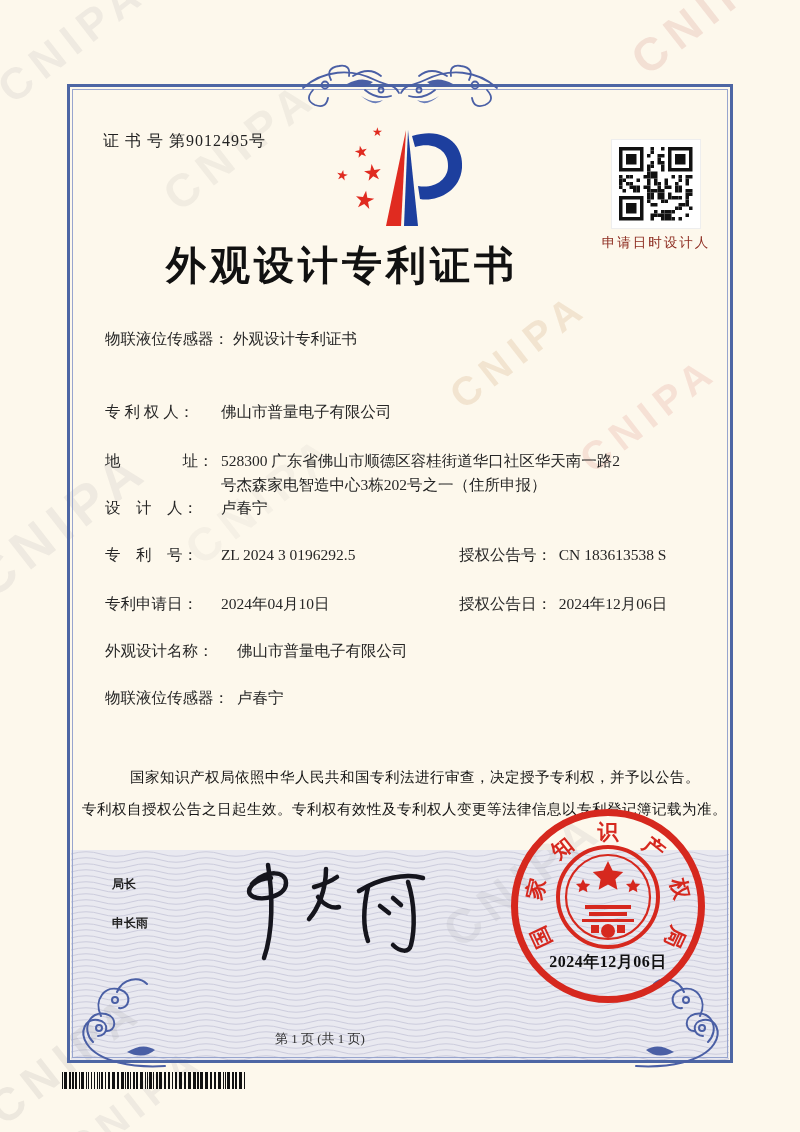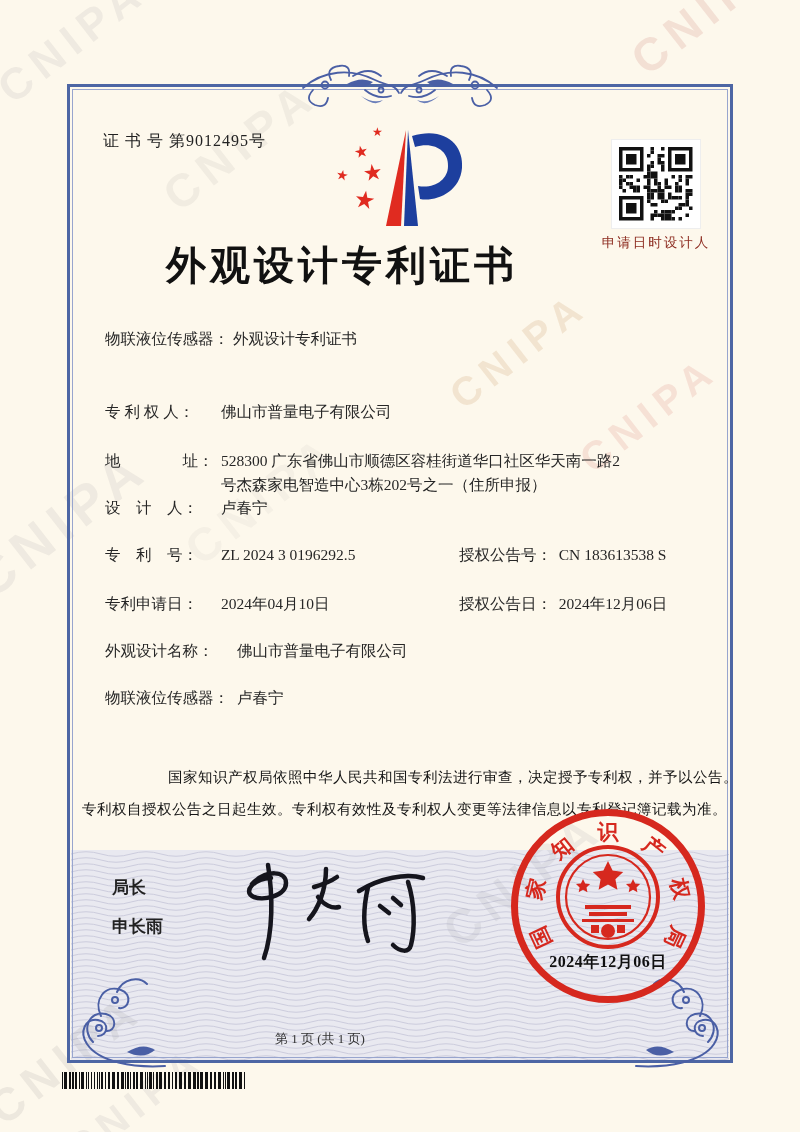--- a/index.html
+++ b/index.html
@@ -29,21 +29,21 @@
   
   .row{position:absolute;left:105px;font-size:15.5px;color:#262626;white-space:nowrap;}
   .lbl{display:inline-block;min-width:112px;}
   .val{}
   .twocol .cellL{display:inline-block;width:350px;}
   .addr-val{display:inline-block;vertical-align:top;line-height:24px;white-space:nowrap;}
   
   .stmt{position:absolute;font-size:14.5px;color:#141414;letter-spacing:0.5px;white-space:nowrap;}
   
   .sig-label{position:absolute;left:112px;font-family:Liberation Serif, serif;
-             font-weight:bold;font-size:17px;color:#222;}
+             font-weight:bold;font-size:12px;color:#222;}
   
   #seal{left:511px;top:809px;width:194px;height:194px;}
   #seal-ring{position:absolute;inset:0;border:7px solid #d6281e;border-radius:50%;box-sizing:border-box;}
   .seal-char{position:absolute;left:50%;top:50%;font-size:21px;font-weight:bold;color:#d6281e;
              font-family:"Liberation Serif","DejaVu Serif",serif;}
   #seal-date{left:521px;top:952px;width:174px;text-align:center;font-size:16px;font-weight:bold;color:#101010;letter-spacing:0.5px;}
   
   #page-footer{left:0;top:1030px;width:640px;text-align:center;font-size:13px;color:#333;}
   #barcode{left:62px;top:1072px;height:17px;display:flex;align-items:stretch;}
   #barcode div{height:100%;}
@@ -344,21 +344,21 @@
 <div class="row" style="top:641px;">
   <span class="lbl" style="min-width:128px;">外观设计名称：</span>
   <span class="val">佛山市普量电子有限公司</span>
 </div>
 
 <div class="row" style="top:688px;">
   <span class="lbl" style="min-width:128px;">物联液位传感器：</span>
   <span class="val">卢春宁</span>
 </div>
 
-<div class="stmt" style="left:130px;top:768px;margin-left:38px;">国家知识产权局依照中华人民共和国专利法进行审查，决定授予专利权，并予以公告。</div>
+<div class="stmt" style="left:130px;top:768px;">国家知识产权局依照中华人民共和国专利法进行审查，决定授予专利权，并予以公告。</div>
 <div class="stmt" style="left:82px;top:800px;">专利权自授权公告之日起生效。专利权有效性及专利权人变更等法律信息以专利登记簿记载为准。</div>
 
 <div class="sig-label" style="top:876px;">局长</div>
 <div class="sig-label" style="top:915px;">申长雨</div>
 <svg class="abs" style="left:222px;top:856px;" width="210" height="115" viewBox="0 0 210 115">
   <g stroke="#15151d" fill="none" stroke-width="4.5" stroke-linecap="round" stroke-linejoin="round">
     <path d="M30,28 C45,13 64,15 64,27 C64,40 40,46 30,40 C22,35 31,23 49,22"></path>
     <path d="M46,9 C51,40 51,76 42,102"></path>
     <path d="M92,31 C99,29 108,26 115,21"></path>
     <path d="M104,13 C104,34 96,53 87,63"></path>

